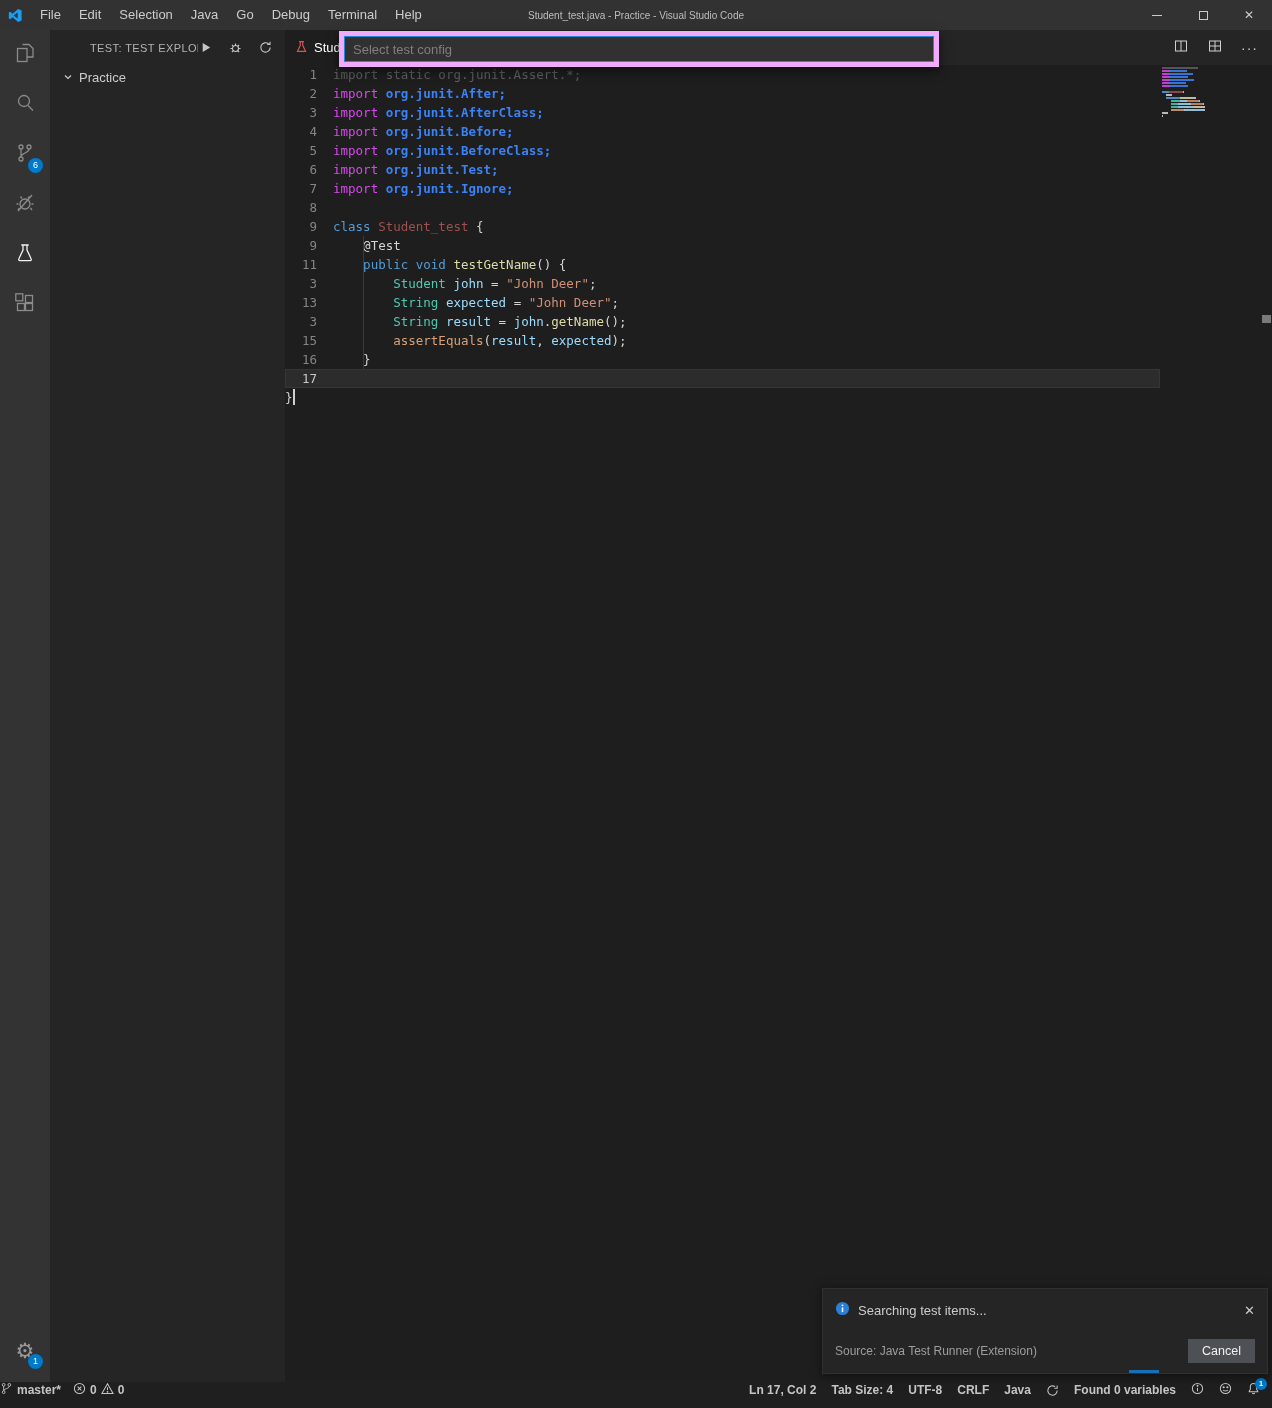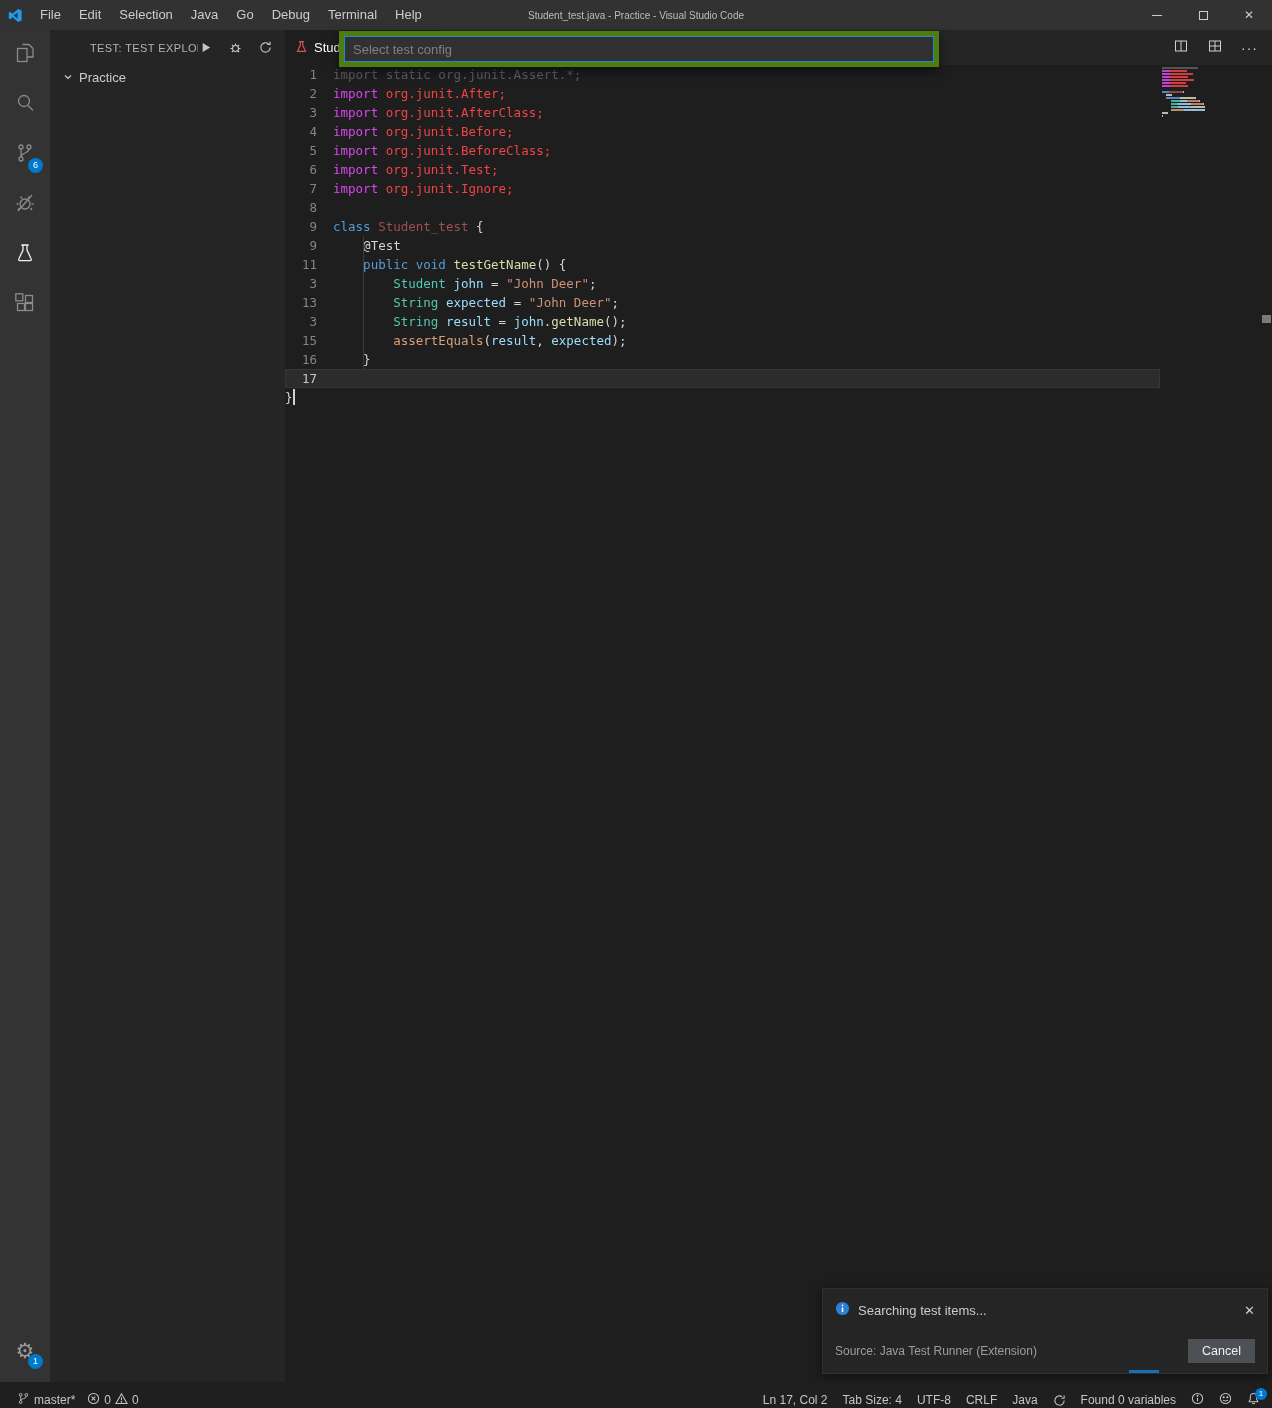--- a/index.html
+++ b/index.html
@@ -48,46 +48,46 @@
 
   .code { position:absolute; top:35px; left:0; right:112px; font-family:"DejaVu Sans Mono",monospace; font-size:12.5px; line-height:19px; }
   .crow { display:flex; height:19px; }
   .crow.current { background:#2c2c2d; box-shadow:inset 0 0 0 1px #363637;flex-direction:column; }
   .ln { width:48px; padding-right:16px; text-align:right; color:#858585; flex-shrink:0; }
   .crow.current .ln { color:#c6c6c6; }
   .lt { white-space:pre; position:relative; flex:1; }
   .crow.g1 .lt::before { content:""; position:absolute; left:30px; top:0; bottom:0; border-left:1px solid #3a3a3a; }
   .cursor { display:inline-block; width:2px; height:16px; background:#d0d0d0; vertical-align:-3px; }
 
-  .tk-dim { color:#5f5f5f; } .tk-imp { color:#d946ef; } .tk-pkg { color:#ef4444; }
+  .tk-dim { color:#5f5f5f; } .tk-imp { color:#d946ef; } .tk-pkg { color:#3b82f6;font-weight:bold; }
   .tk-kw { color:#569cd6; } .tk-cls { color:#9e5050; } .tk-ann { color:#d4d4d4; }
   .tk-fn { color:#dcdcaa; } .tk-fnw { color:#d7a179; } .tk-typ { color:#4ec9b0; }
   .tk-var { color:#9cdcfe; } .tk-str { color:#ce9178; } .tk-pun { color:#d4d4d4; }
 
   .minimap { position:absolute; top:37px; right:10px; width:100px; }
   .mm-row { height:2px; margin-bottom:1px; white-space:nowrap; line-height:0; font-size:0; }
   .mm-seg { display:inline-block; height:2px; vertical-align:top; opacity:.85; }
   .ruler-mark { position:absolute; right:1px; top:285px; width:9px; height:8px; background:#9a9a9a; opacity:.75; }
 
   
-  .quick-input { position:absolute; top:31px; left:339px; width:600px; background:#4d7c0f; padding:5px; box-shadow:0 4px 10px rgba(0,0,0,.55); z-index:60; }
+  .quick-input { position:absolute; top:31px; left:339px; width:600px; background:#f0abfc; padding:5px; box-shadow:0 4px 10px rgba(0,0,0,.55); z-index:60; }
   .quick-input input { width:100%; height:26px; background:#313131; border:1px solid #2586d7; color:#cccccc; font-size:13px; padding:0 8px; outline:none; font-family:"Liberation Sans",sans-serif; }
   .quick-input input::placeholder { color:#7f7f7f; }
 
   
   .toast { position:absolute; right:4px; bottom:34px; width:446px; height:86px; background:#252526; border:1px solid #303031; box-shadow:0 2px 10px rgba(0,0,0,.5); z-index:55; padding:12px 12px 10px 12px; display:flex; flex-direction:column; justify-content:space-between; }
   .toast-row1 { display:flex; align-items:center; gap:8px; font-size:13px; color:#cccccc; }
   .toast-close { margin-left:auto; color:#cccccc; font-size:13px; }
   .toast-row2 { display:flex; align-items:center; }
   .toast-src { font-size:12px; color:#9d9d9d; }
   .toast-cancel { margin-left:auto; background:#4d5156; color:#f0f0f0; font-size:12.5px; padding:5px 14px; border:none; font-family:"Liberation Sans",sans-serif; }
   .toast-progress { position:absolute; bottom:0; left:306px; width:30px; height:3px; background:#1670b8; }
 
   
-  .statusbar { height:26px; background:#1f1f20; display:flex; align-items:flex-end; font-size:12px; color:#c5c5c5; padding:0 12px 0 17px; }
+  .statusbar { height:26px; background:#1f1f20; display:flex; align-items:flex-start; font-size:12px; color:#c5c5c5; padding:0 12px 0 0;font-weight:bold; }
   .sb-left { display:flex; align-items:center; gap:12px; }
   .sb-right { margin-left:auto; display:flex; align-items:center; gap:15px; }
   .sitem { display:flex; align-items:center; gap:4px; white-space:nowrap; }
   .sitem svg { stroke:#c5c5c5; fill:none; stroke-width:1.1; }
   .bell-wrap { position:relative; display:flex; align-items:center; }
   .bell-badge { position:absolute; top:-4px; right:-7px; min-width:12px; height:12px; border-radius:50%; background:#007acc; color:#fff; font-size:8px; line-height:12px; text-align:center; }
 </style>
 </head>
 <body>
 

